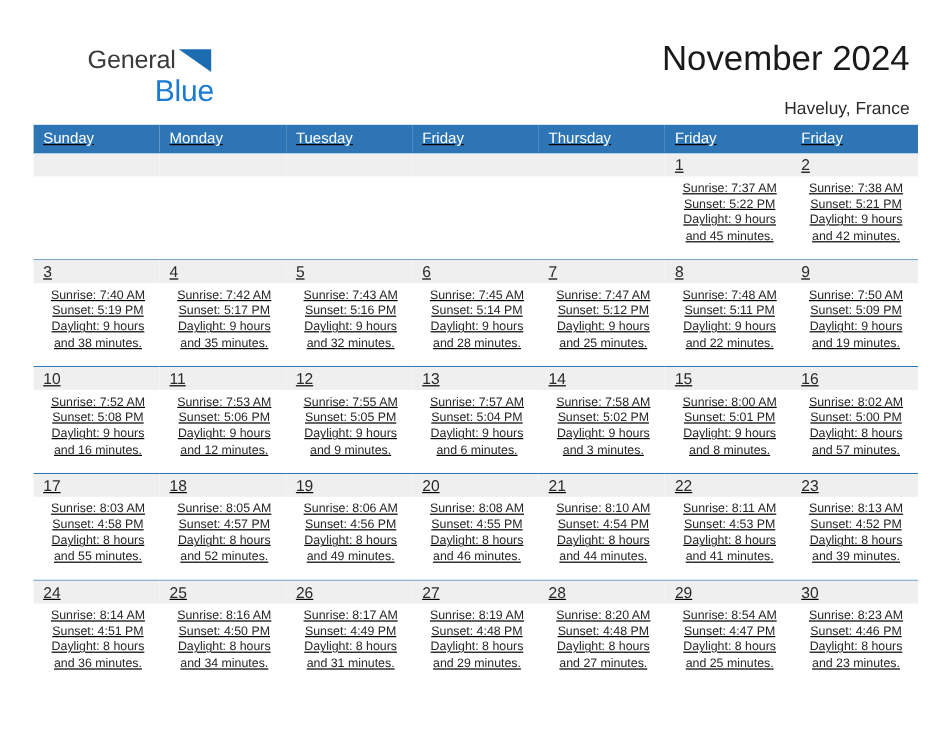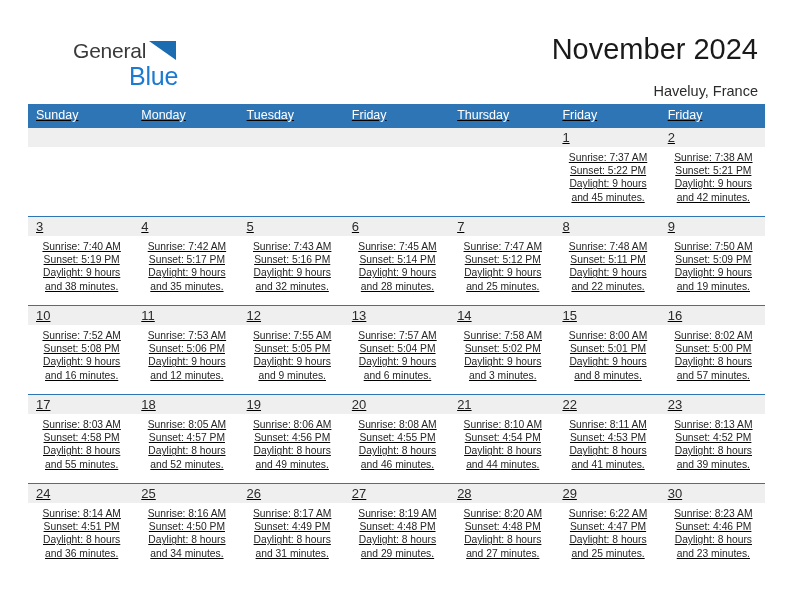--- a/index.html
+++ b/index.html
@@ -518,21 +518,21 @@
                 <div>Sunset: 4:48 PM</div>
                 <div>Daylight: 8 hours</div>
                 <div>and 27 minutes.</div>
               </div>
             </div>
           </td>
           <td>
             <div class="daybox">
               <div class="daynum-strip">29</div>
               <div class="day-lines">
-                <div>Sunrise: 6:22 AM</div>
+                <div>Sunrise: 8:54 AM</div>
                 <div>Sunset: 4:47 PM</div>
                 <div>Daylight: 8 hours</div>
                 <div>and 25 minutes.</div>
               </div>
             </div>
           </td>
           <td>
             <div class="daybox">
               <div class="daynum-strip">30</div>
               <div class="day-lines">

